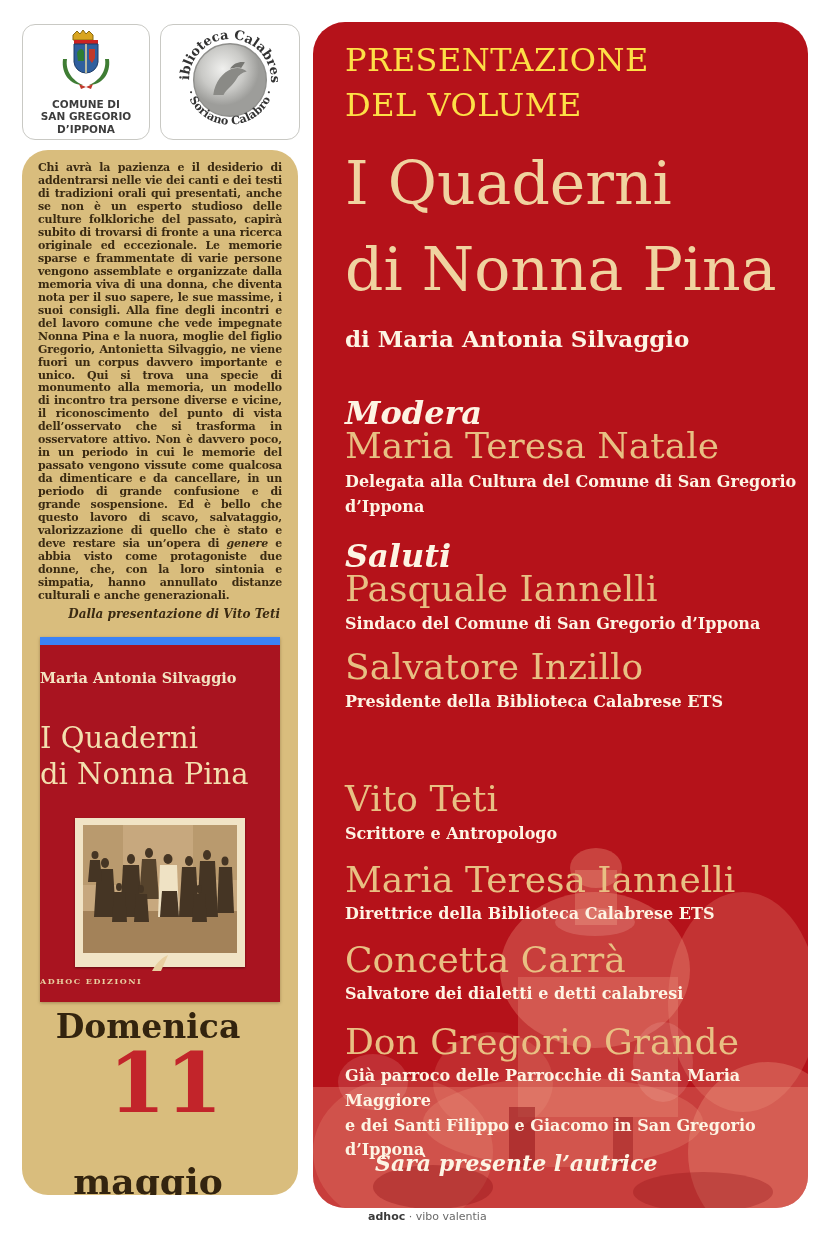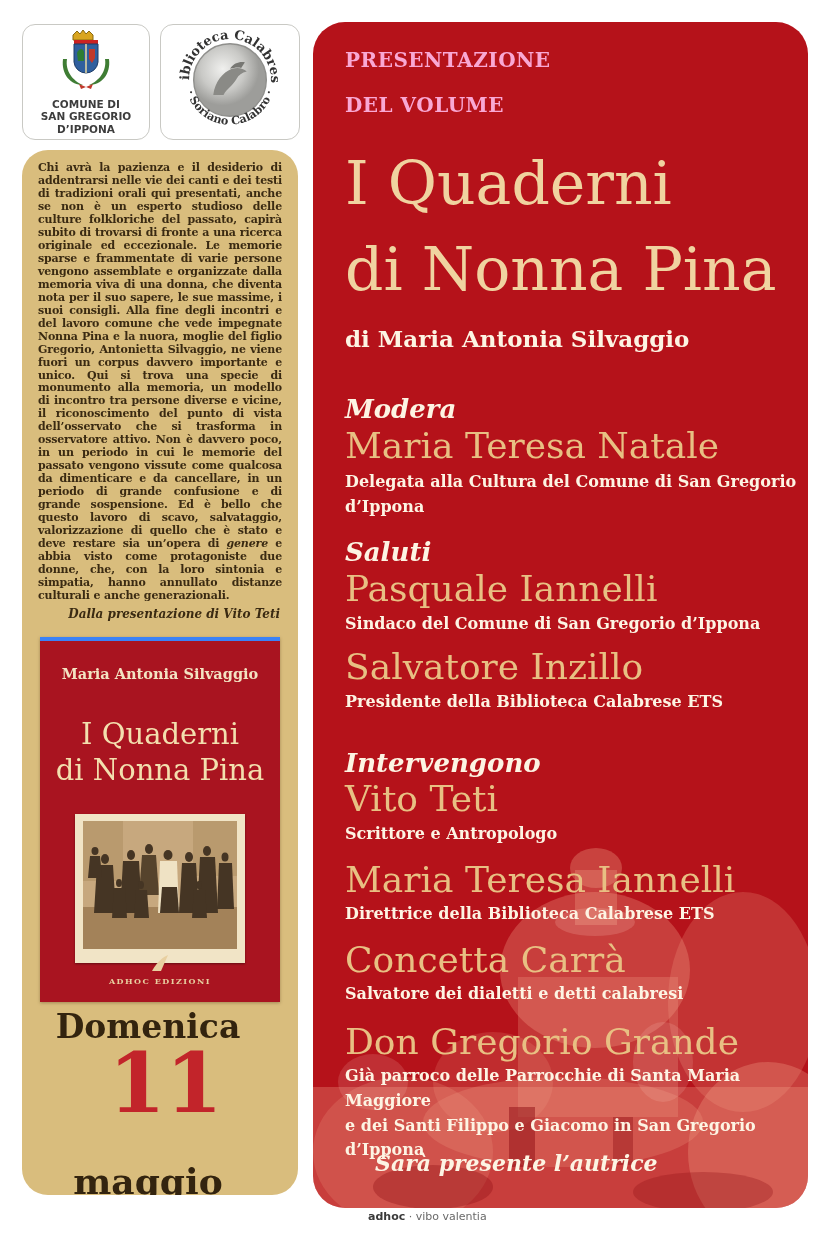--- a/index.html
+++ b/index.html
@@ -32,22 +32,22 @@
     font-weight:700; color:#3a2a12;
   }
   .quote i { font-style:italic; }
   .attribution {
     margin:4px 18px 16px 0; text-align:right; font-style:italic; font-weight:700;
     font-size:12px; color:#3a2a12;
   }
 
   .book-cover {
     margin:10px auto 0 auto; width:240px; height:365px; background:#a91420;
-    border-top:4px solid #3b82f6; box-shadow:0 1px 3px rgba(60,40,10,.35);
-    text-align:center; position:relative;
+    border-top:8px solid #3b82f6; box-shadow:0 1px 3px rgba(60,40,10,.35);
+    text-align:left; position:relative;
   }
   .book-author { margin-top:24px; font-size:14.5px; font-weight:700; color:#f3e3c2; }
   .book-title {
     margin-top:34px; font-size:29px; line-height:1.25; color:#f3dfae;
     white-space:pre-line;
   }
   .book-photo-frame {
     margin:26px auto 0 auto; width:170px; background:#f1e4c6; padding:7px 8px 10px 8px;
     box-shadow:0 1px 2px rgba(0,0,0,.4);
   }
@@ -65,24 +65,24 @@
   .venue-block { margin-top:6px; text-align:center; color:#33240f; }
   .venue-name { font-size:16px; font-weight:700; line-height:1.2; }
 
   
   .red-panel {
     position:absolute; left:313px; top:22px; width:495px; height:1186px;
     background:#b5121a; border-radius:32px; overflow:hidden;
   }
   .ghost { position:absolute; left:0; top:0; width:495px; height:1186px; pointer-events:none; }
   .rp { position:absolute; left:32px; }
-  .kicker { font-size:20px; line-height:45px; color:#f9a8d4; font-weight:700; letter-spacing:.5px; }
+  .kicker { font-size:32px; line-height:45px; color:#fde047; font-weight:400; letter-spacing:.5px; }
   .main-title { font-size:60px; line-height:86px; color:#f0d3a0; }
   .byline { font-size:23px; font-weight:700; color:#fdf4e3; }
-  .role { font-size:26px; font-style:italic; font-weight:700; color:#fdf4e3; }
+  .role { font-size:32px; font-style:italic; font-weight:700; color:#fdf4e3; }
   .speaker-name { font-size:36px; color:#e8c083; line-height:1.1; }
   .speaker-desc { font-size:16px; font-weight:700; color:#fdf4e3; line-height:1.55; white-space:pre-line; }
   .closing { font-size:22px; font-style:italic; font-weight:700; color:#fdf4e3;margin-left:30px; }
 
   
   .footer-strip {
     position:absolute; left:368px; top:1210px;
     font-family:"DejaVu Sans", sans-serif; font-size:11px; color:#6a6a6a;
   }
   .footer-strip b { color:#3a3a3a; }
@@ -241,21 +241,20 @@
     <div class="rp role" style="top:372px">Modera</div>
     <div class="rp speaker-name" style="top:404px">Maria Teresa Natale</div>
     <div class="rp speaker-desc" style="top:448px">Delegata alla Cultura del Comune di San Gregorio d’Ippona</div>
 
     <div class="rp role" style="top:515px">Saluti</div>
     <div class="rp speaker-name" style="top:547px">Pasquale Iannelli</div>
     <div class="rp speaker-desc" style="top:590px">Sindaco del Comune di San Gregorio d’Ippona</div>
     <div class="rp speaker-name" style="top:625px">Salvatore Inzillo</div>
     <div class="rp speaker-desc" style="top:668px">Presidente della Biblioteca Calabrese ETS</div>
 
-    <div class="rp role" style="top:726px">Intervengono</div>
     <div class="rp speaker-name" style="top:757px">Vito Teti</div>
     <div class="rp speaker-desc" style="top:800px">Scrittore e Antropologo</div>
 
     <div class="rp speaker-name" style="top:838px">Maria Teresa Iannelli</div>
     <div class="rp speaker-desc" style="top:880px">Direttrice della Biblioteca Calabrese ETS</div>
 
     <div class="rp speaker-name" style="top:918px">Concetta Carrà</div>
     <div class="rp speaker-desc" style="top:960px">Salvatore dei dialetti e detti calabresi</div>
 
     <div class="rp speaker-name" style="top:1000px">Don Gregorio Grande</div>

